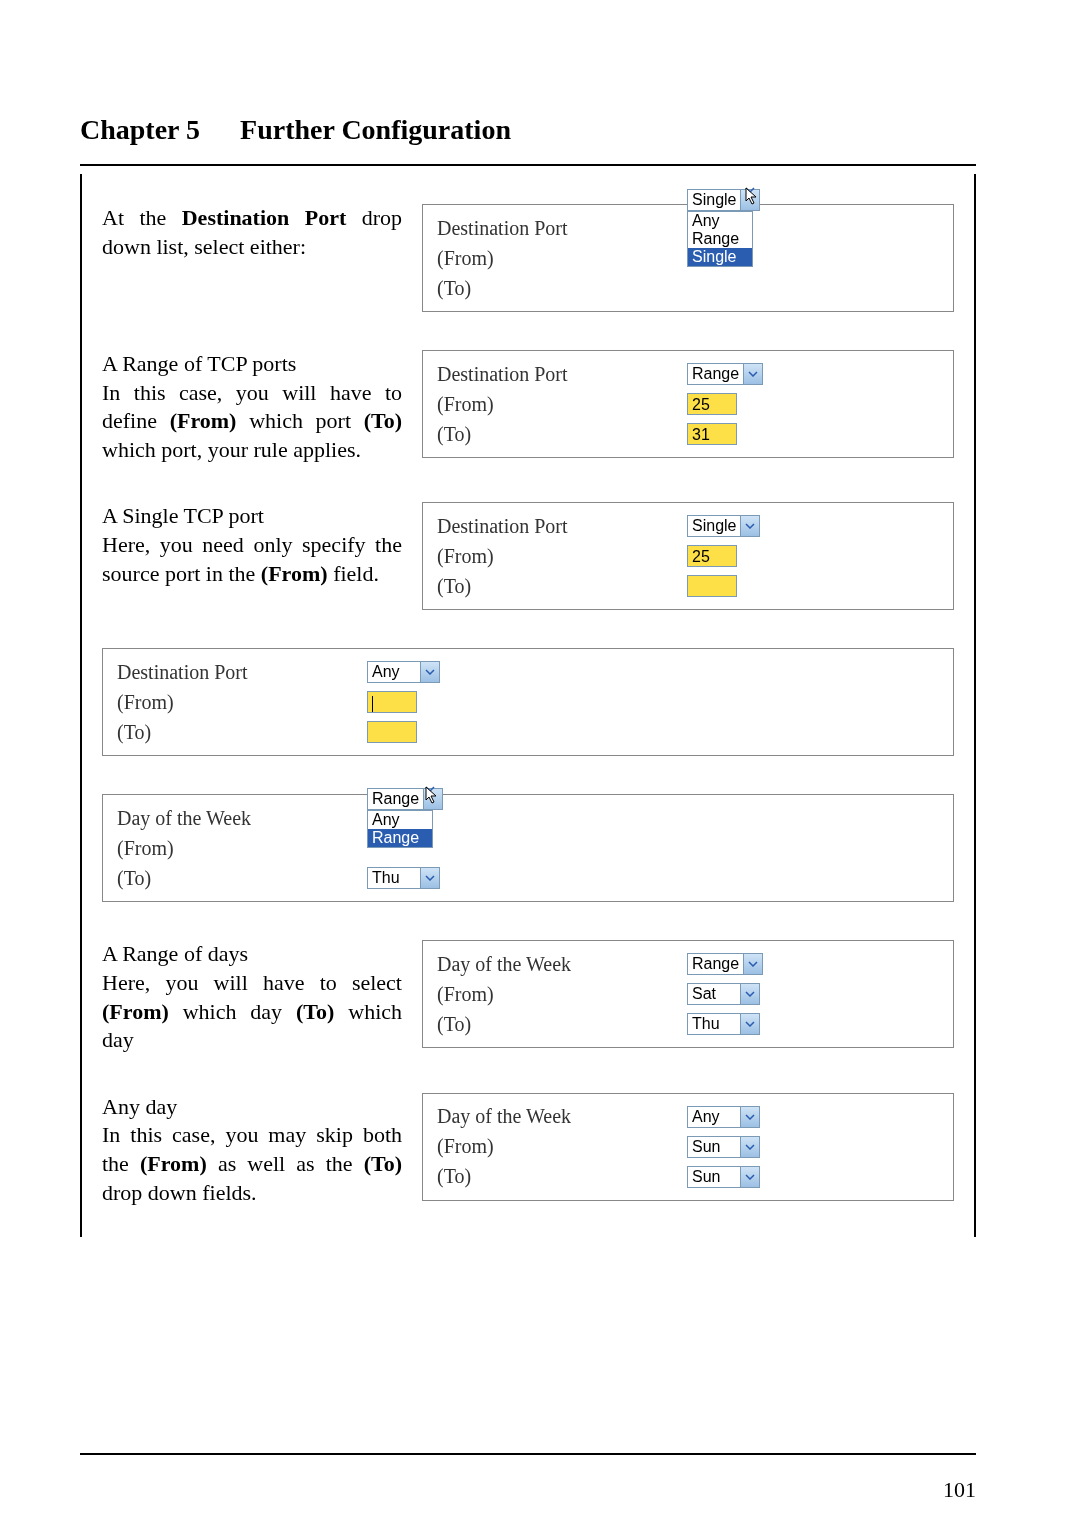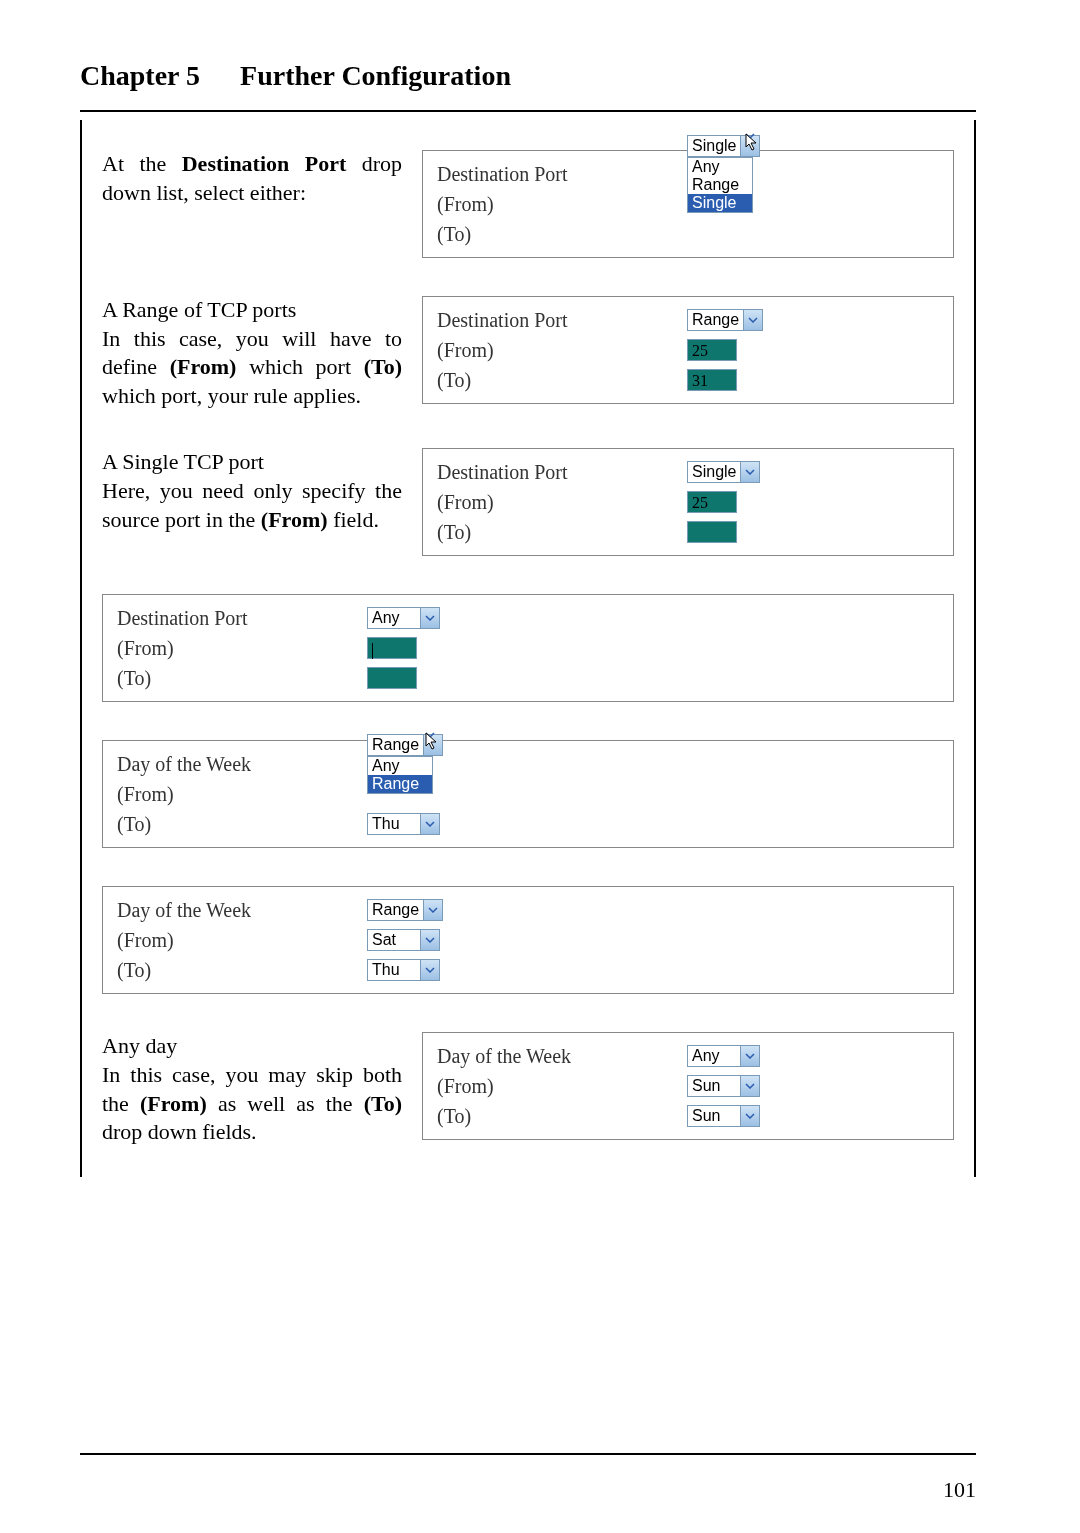--- a/index.html
+++ b/index.html
@@ -6,21 +6,21 @@
     margin: 0;
     padding: 0;
     background: #fff;
     font-family: "Times New Roman", Times, serif;
     color: #000;
   }
   .page {
     width: 1056px;
     height: 1533px;
     box-sizing: border-box;
-    padding: 60px 80px 40px 80px;
+    padding: 114px 80px 40px 80px;
     position: relative;
   }
   .chapter-header {
     font-size: 28px;
     font-weight: bold;
     margin-bottom: 18px;
   }
   .chapter-gap {
     display: inline-block;
     width: 40px;
@@ -80,25 +80,25 @@
     width: 250px;
     font-size: 20px;
     color: #333;
   }
   .ctrl-area {
     display: flex;
     align-items: center;
   }
   .textbox {
     border: 1px solid #7a9ab5;
-    background: #0f766e;
+    background: #fde047;
     height: 22px;
     line-height: 22px;
     font-size: 16px;
-    font-family: Liberation Serif, serif;
+    font-family: Liberation Sans, sans-serif;
     padding: 0 4px;
     box-sizing: border-box;
   }
   .textbox.w40 { width: 50px; }
   .dropdown {
     display: inline-flex;
     align-items: stretch;
     border: 1px solid #7a9ab5;
     background: #fff;
     height: 22px;
@@ -317,20 +317,21 @@
                   <svg width="10" height="6" viewBox="0 0 10 6">
                     <path d="M1 1 L5 5 L9 1" stroke="#2a5db0" stroke-width="1.5" fill="none"></path>
                   </svg>
                 </span>
               </span>
             </span>
           </div>
         </div>
       </div>
       <div class="row">
+        <div class="desc">A Range of days<br>Here, you will have to select <span class="bold">(From)</span> which day <span class="bold">(To)</span> which day</div>
         <div class="panel">
           <div class="panel-row">
             <span class="panel-label">Day of the Week</span>
             <span class="ctrl-area">
               <span class="dropdown">
                 <span class="dd-text">Range</span>
                 <span class="dd-btn">
                   <svg width="10" height="6" viewBox="0 0 10 6">
                     <path d="M1 1 L5 5 L9 1" stroke="#2a5db0" stroke-width="1.5" fill="none"></path>
                   </svg>

